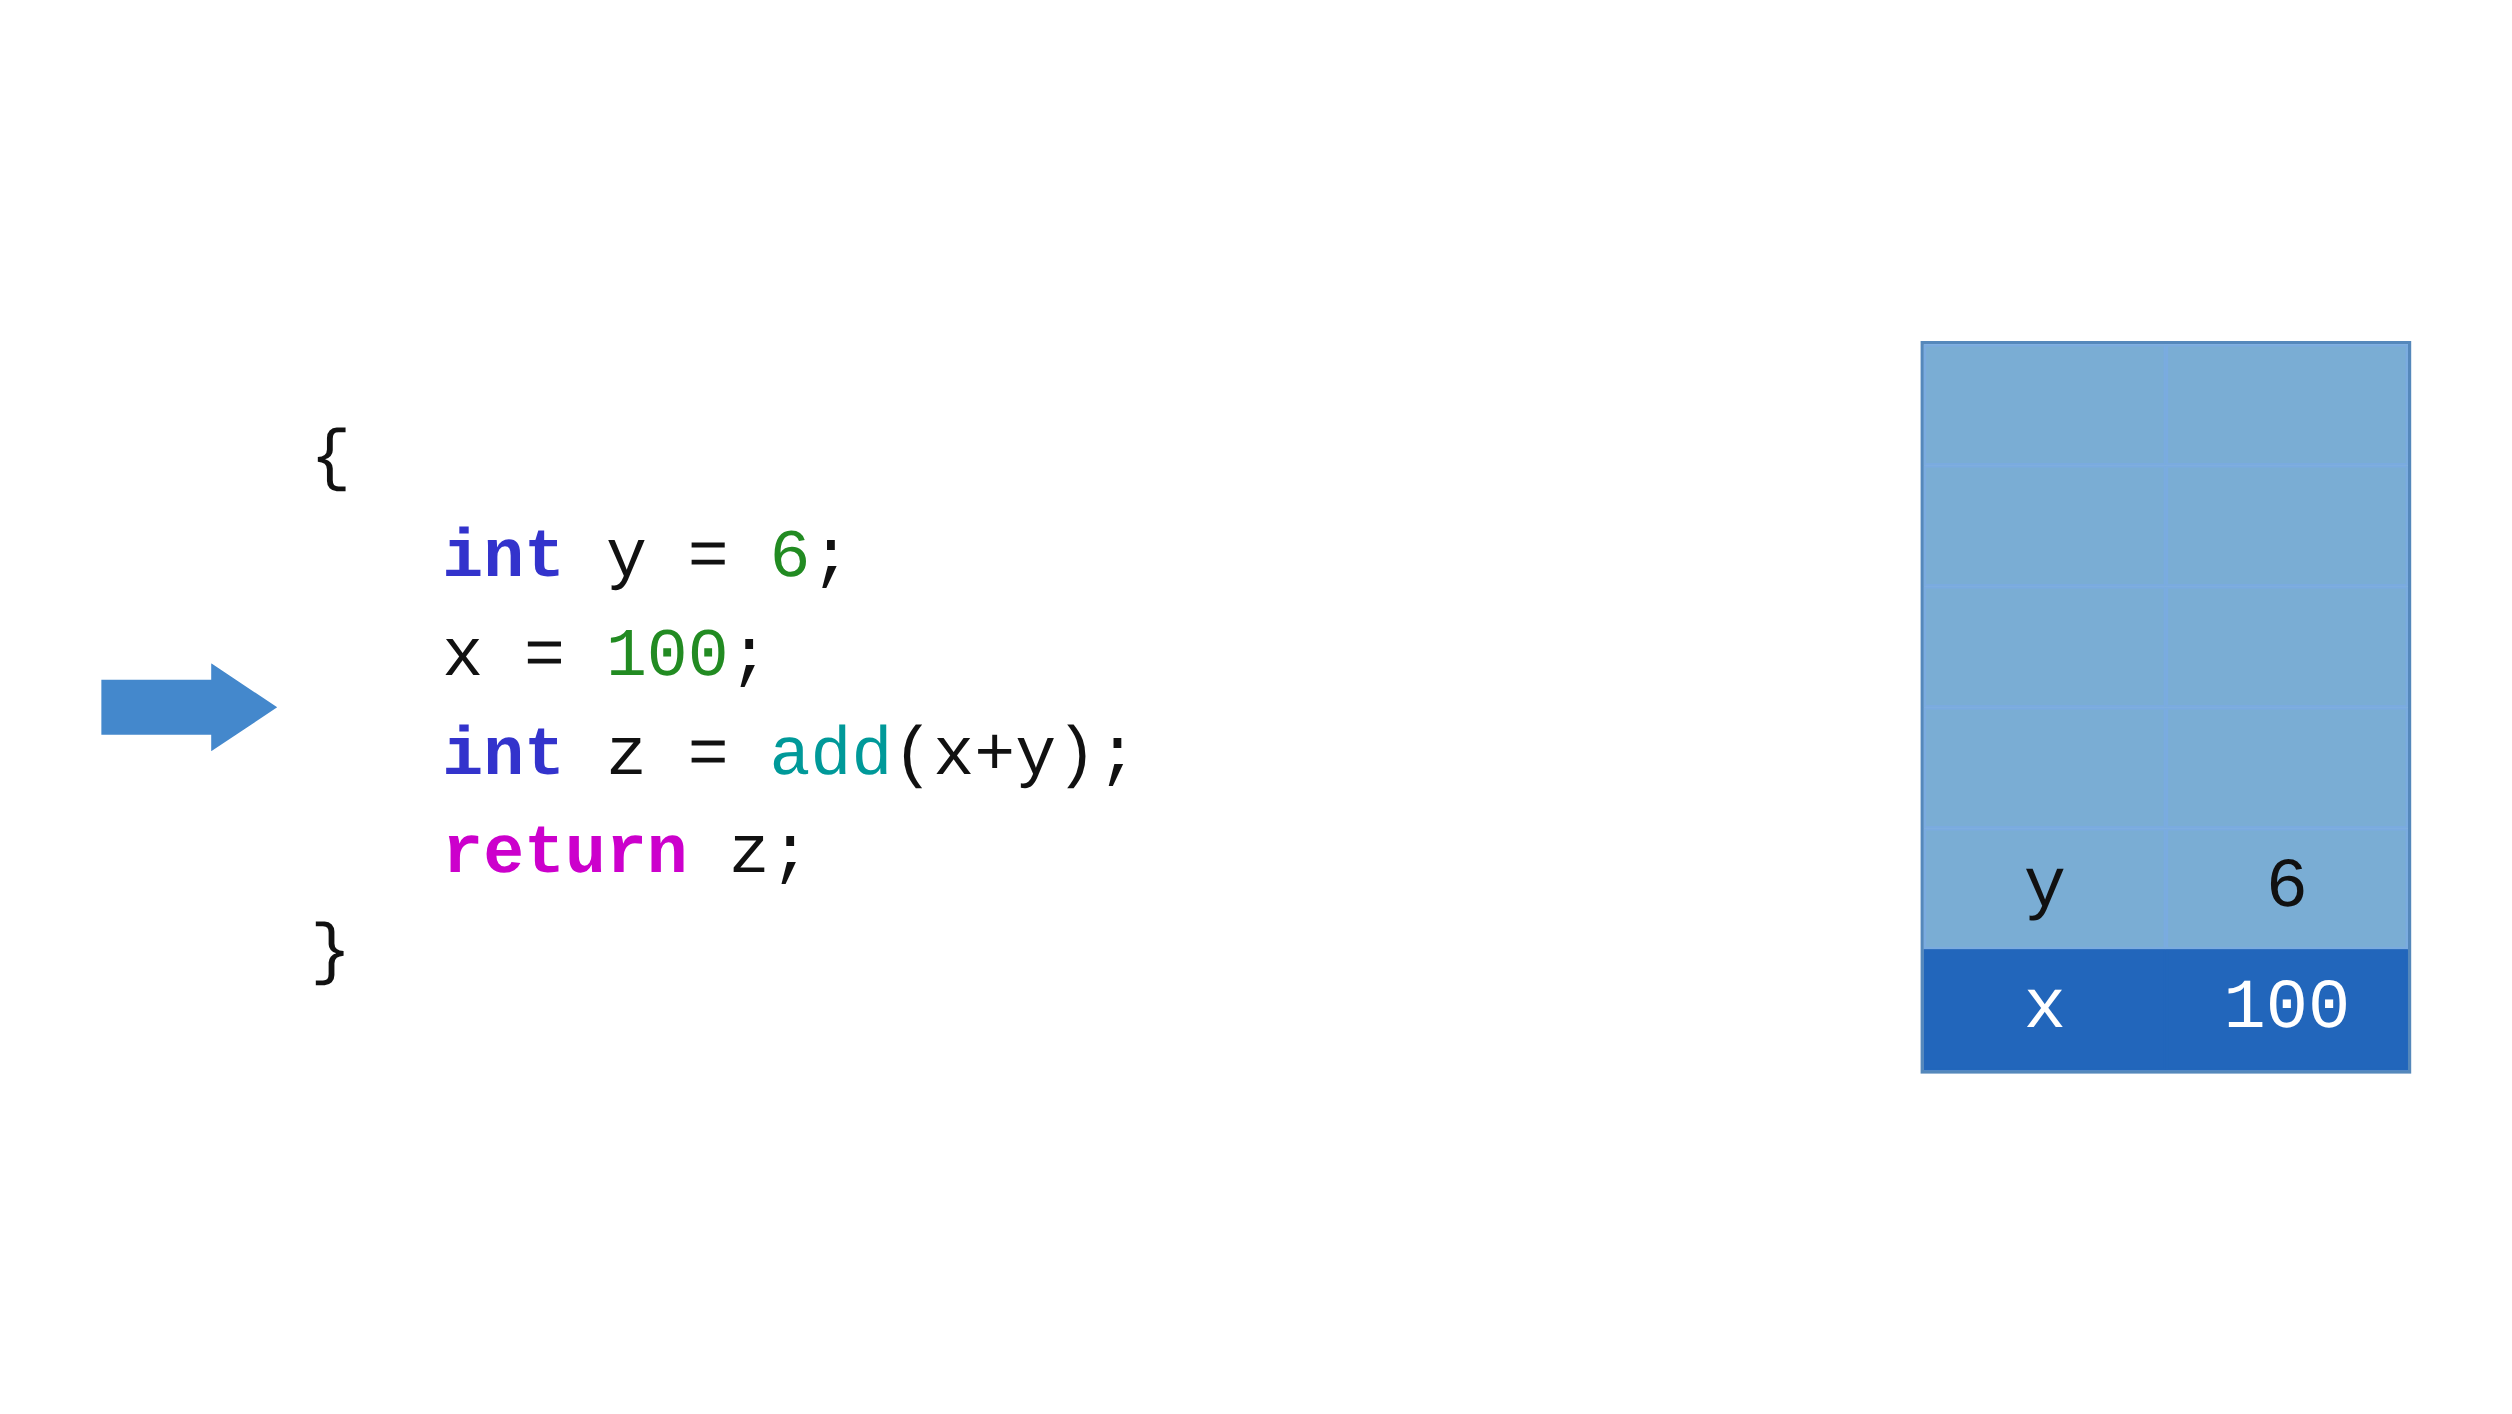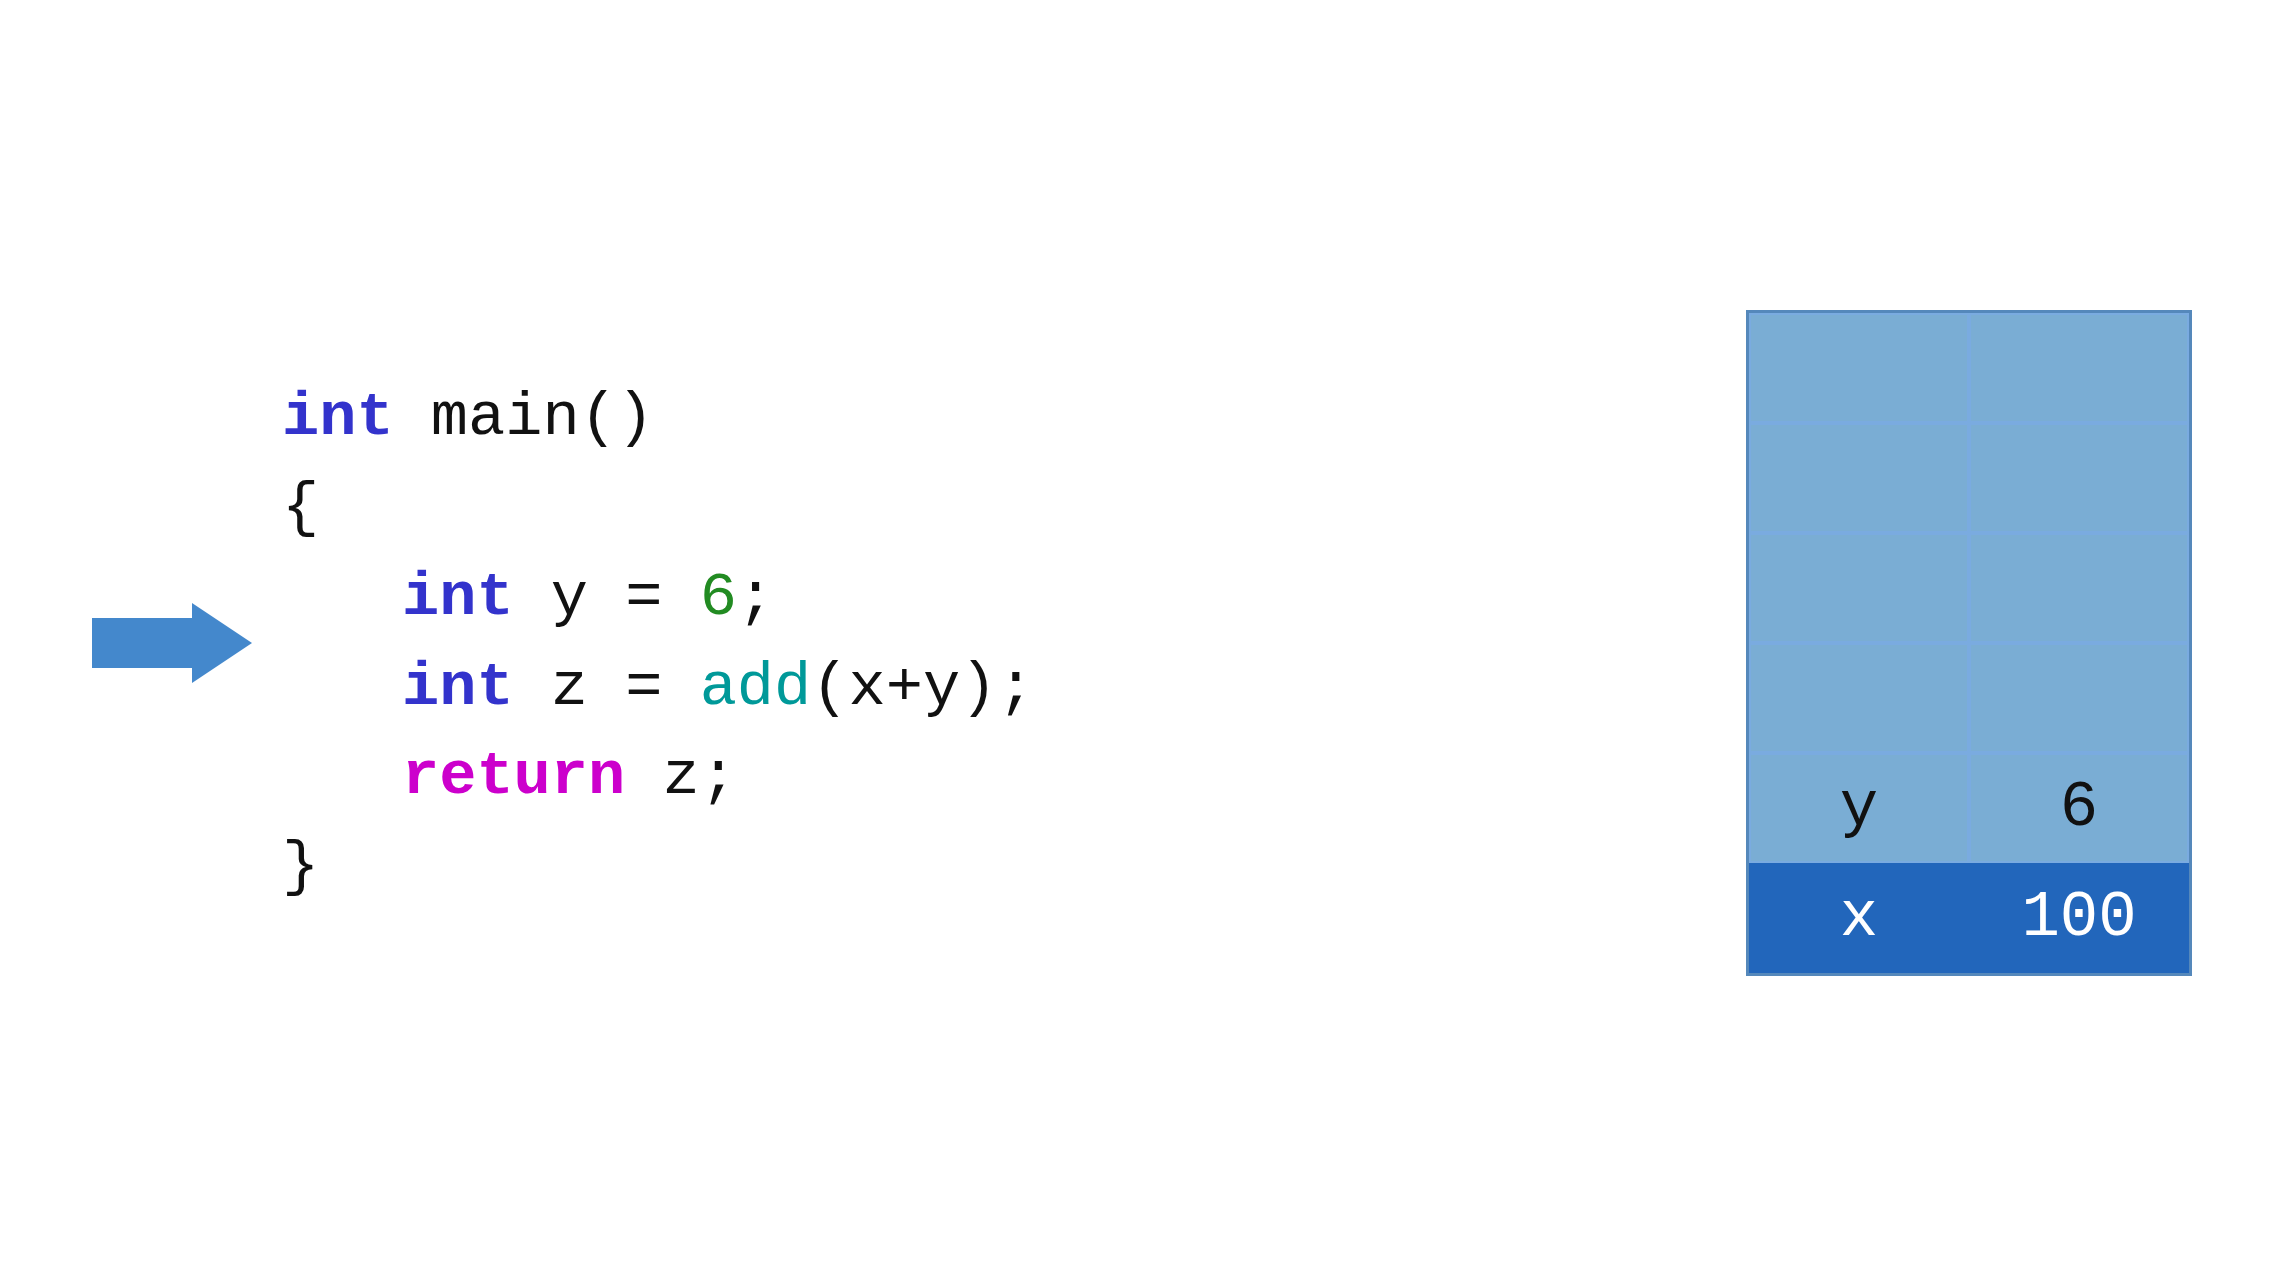--- a/index.html
+++ b/index.html
@@ -87,27 +87,27 @@
 <div class="container">
 
   <div class="code-section">
 
     <svg class="arrow" viewBox="0 0 160 80" xmlns="http://www.w3.org/2000/svg">
       <polygon points="0,15 100,15 100,0 160,40 100,80 100,65 0,65" fill="#4488cc"></polygon>
     </svg>
 
     <div class="code-block">
       <div>
-        <span class="kw-blue">int</span><span class="text-black"> main()</span>
-      </div>
-      <div>
         <span class="text-black">{</span>
       </div>
       <div style="padding-left:120px;">
         <span class="kw-blue">int</span><span class="text-black"> y = </span><span class="num-green">6</span><span class="text-black">;</span>
+      </div>
+      <div style="padding-left:120px;">
+        <span class="text-black">x = </span><span class="num-green">100</span><span class="text-black">;</span>
       </div>
       <div style="padding-left:120px;text-align:right;">
         <span class="kw-blue">int</span><span class="text-black"> z = </span><span class="fn-teal">add</span><span class="text-black">(x+y)</span><span class="text-black">;</span>
       </div>
       <div style="padding-left:120px;">
         <span class="kw-magenta">return</span><span class="text-black"> z;</span>
       </div>
       <div>
         <span class="text-black">}</span>
       </div>

